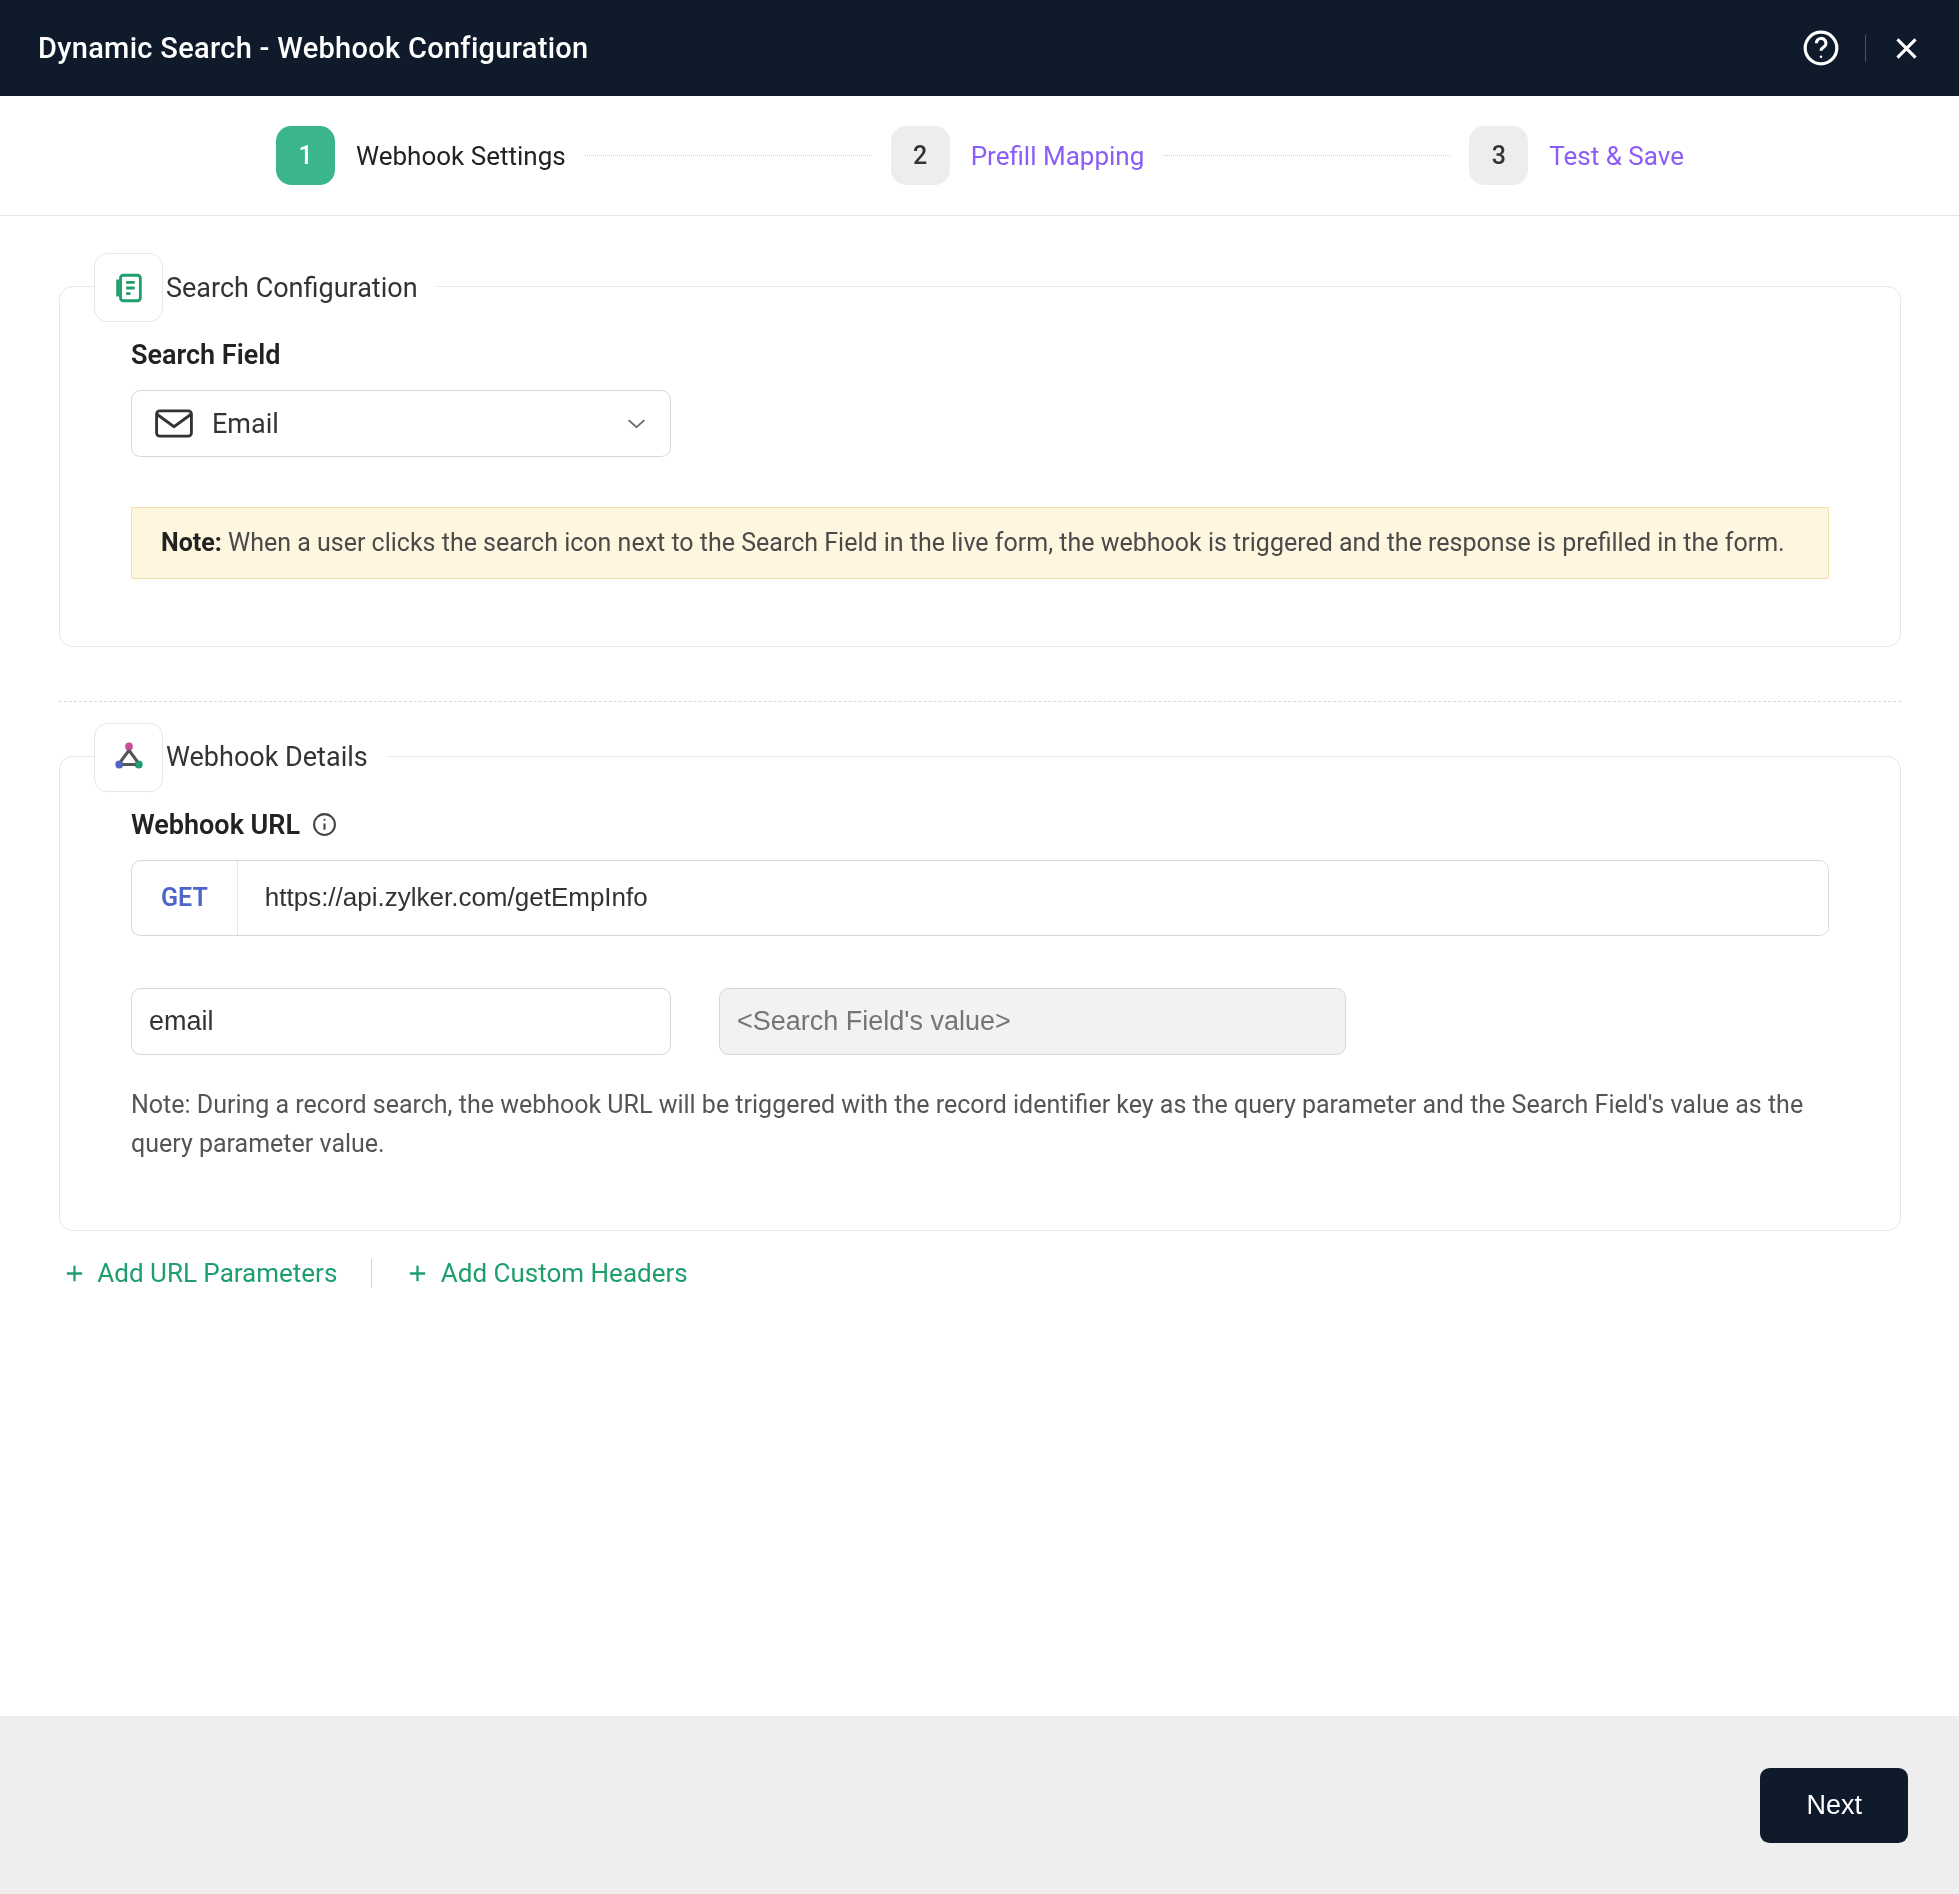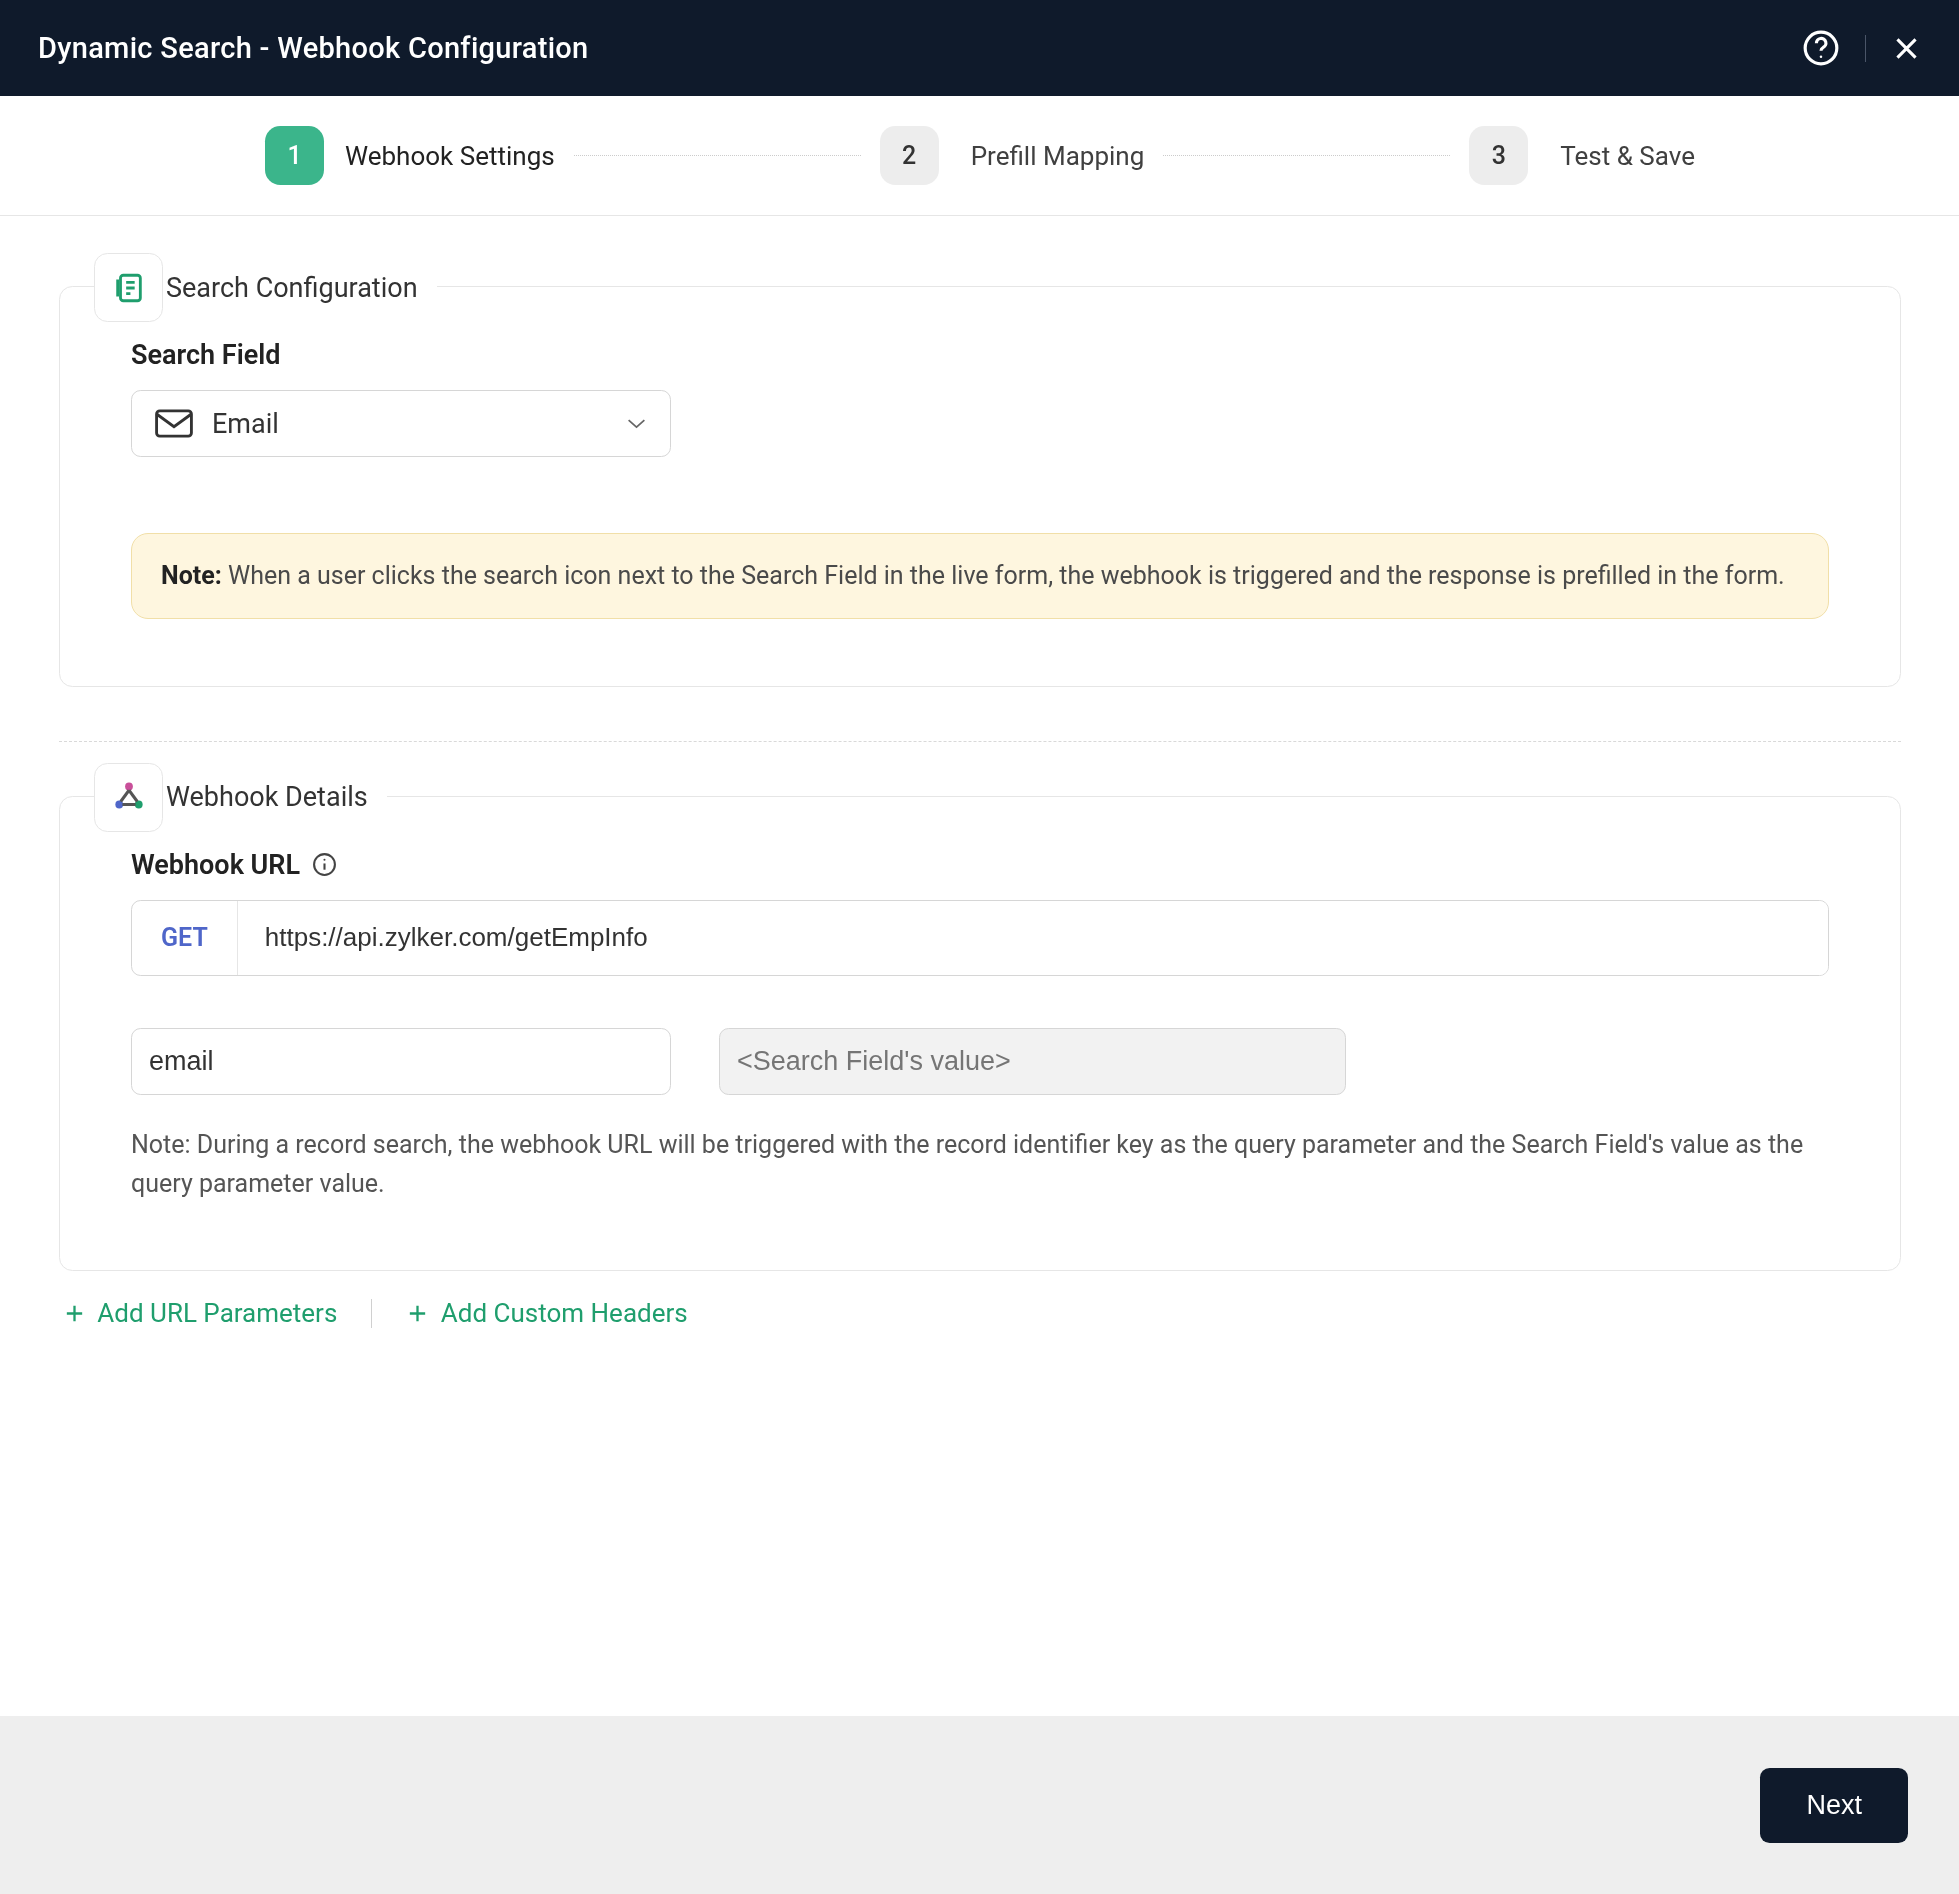--- a/index.html
+++ b/index.html
@@ -13,38 +13,38 @@
   .header-divider { width:1px; height:27px; background:#4a5568; }
   .icon-btn { display:flex; align-items:center; justify-content:center; cursor:pointer; color:#fff; }
 
   
   .stepper { height:120px; border-bottom:1px solid #e6e6e6; display:flex; align-items:center; justify-content:center; gap:19px; }
   .step { display:flex; align-items:center; gap:21px; }
   .step-num { width:59px; height:59px; border-radius:15.3px; display:flex; align-items:center; justify-content:center; font-size:25px; font-weight:500; }
   .step-label { font-size:26px; color:#222; }
   .step-active .step-num { background:#3bb58b; color:#fff; }
   .step-idle .step-num { background:#ededed; color:#333; }
-  .step-idle .step-label { color:#404040;margin-left:11px; }
+  .step-idle .step-label { color:#8b5cf6; }
   .step-connector { flex:0 0 auto; width:287px; height:1px; border-top:1.9px dotted #ccc; }
 
   
   .body { flex:1; padding:55px 59px 0 59px; overflow:auto; }
 
   .section-card { border:1px solid #e6e6e6; border-radius:13.4px; padding:52px 71px 67px 71px; position:relative; margin-top:15.3px; }
   .section-header { position:absolute; top:-34px; left:34px; display:flex; align-items:center; gap:3px; background:#fff; padding-right:19px; }
   .section-icon { width:69px; height:69px; border:1px solid #e6e6e6; border-radius:13.4px; display:flex; align-items:center; justify-content:center; background:#fff; }
   .section-title { font-size:27px; color:#333; }
 
   .field-label { font-size:27px; font-weight:600; color:#222; margin-bottom:19px; display:flex; align-items:center; gap:11.5px; }
 
   .select { width:540px; height:67px; border:1px solid #d6d6d6; border-radius:9.6px; display:flex; align-items:center; padding:0 23px; gap:19px; cursor:pointer; position:relative; }
   .select-text { font-size:27px; color:#333; }
   .select-chevron { position:absolute; right:23px; color:#666; }
 
-  .note-box { margin-top:76px; border:1px solid #f1dfa8; background:#fef6df; border-radius:17px; padding:23px 29px; font-size:25px; line-height:1.5; color:#4a4a4a; }
+  .note-box { margin-top:50px; border:1px solid #f1dfa8; background:#fef6df; border-radius:1px; padding:16px 29px; font-size:25px; line-height:1.5; color:#4a4a4a; }
   .note-box b { color:#222; }
 
   .dashed-divider { border:none; border-top:1.9px dashed #d9d9d9; margin:54px 0 54px 0; }
 
   .url-row { display:flex; border:1px solid #d6d6d6; border-radius:9.6px; overflow:hidden; height:76px; }
   .method-chip { display:flex; align-items:center; padding:0 29px; font-size:25px; font-weight:600; color:#4f66c9; border-right:1px solid #e6e6e6; }
   .url-input { flex:1; border:none; outline:none; font-size:26px; padding:0 27px; color:#333; }
 
   .param-row { display:flex; gap:48px; margin-top:52px; }
   .param-input { height:67px; width:540px; border:1px solid #d6d6d6; border-radius:9.6px; padding:0 17px; font-size:27px; color:#333; outline:none; }

